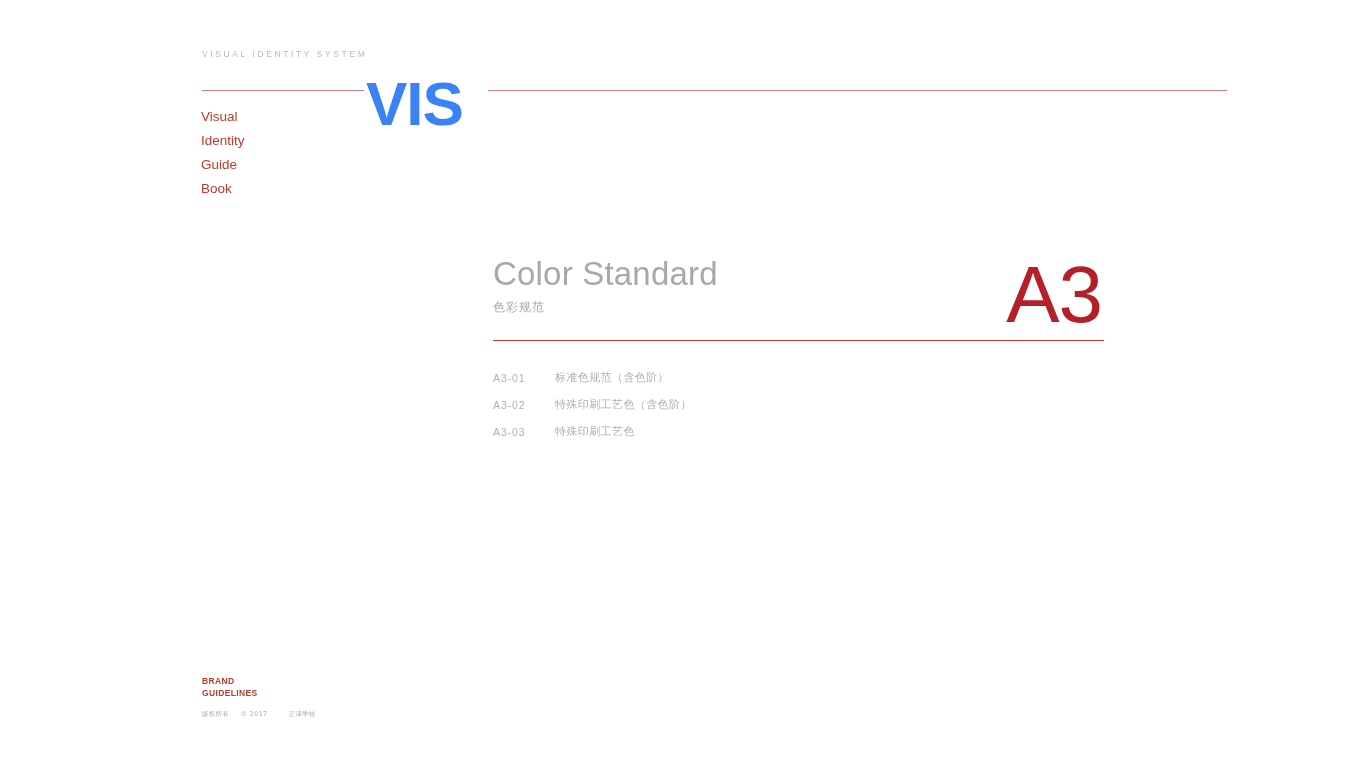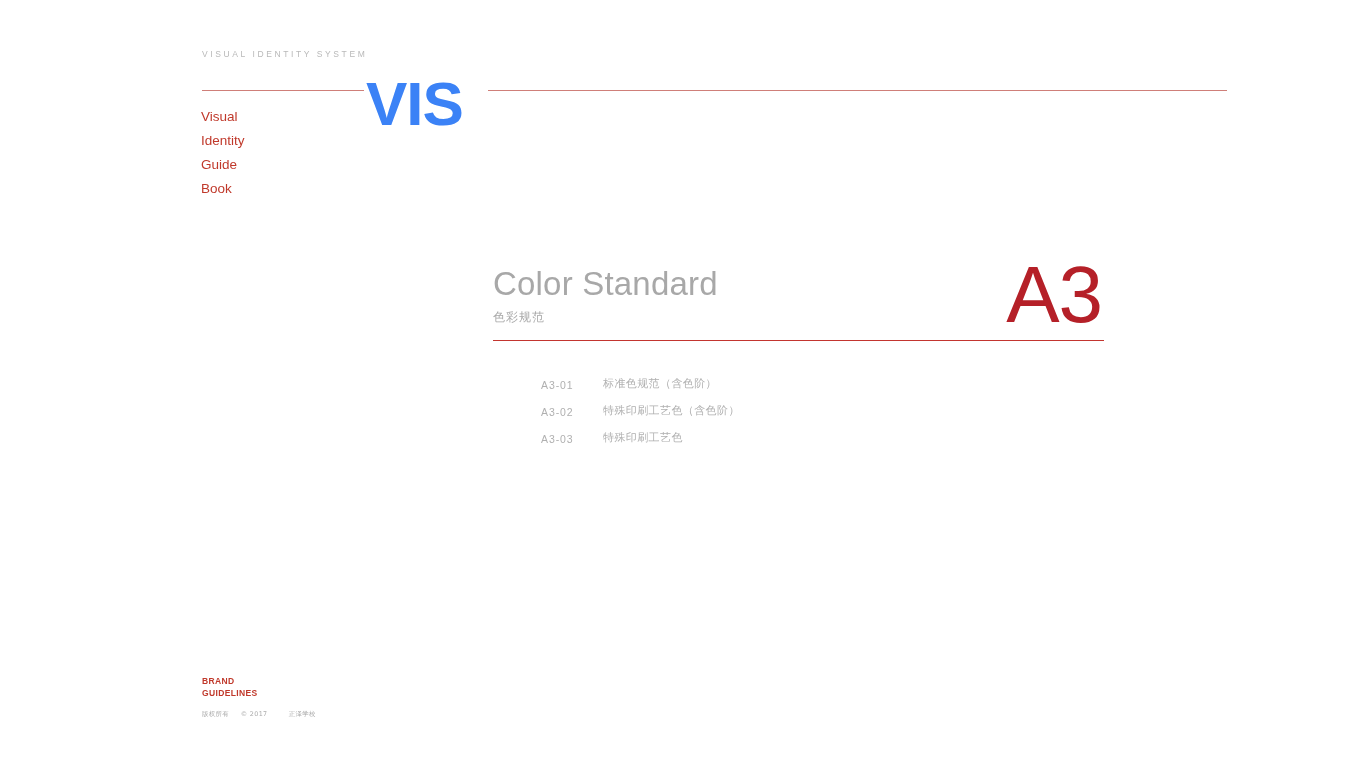--- a/index.html
+++ b/index.html
@@ -82,21 +82,21 @@
     top: 105px;
     font-size: 13.5px;
     line-height: 24px;
     color: #c0392b;
   }
 
   
   .title-block {
     position: absolute;
     left: 493px;
-    top: 264px;
+    top: 254px;
   }
   .title-en {
     font-size: 33px;
     font-weight: 400;
     color: #a8a8a8;
     line-height: 40px;
     letter-spacing: 0.2px;
   }
   .title-cn {
     font-size: 12px;
@@ -128,23 +128,22 @@
 
   
   .contents {
     position: absolute;
     left: 493px;
     top: 364px;
     width: 560px;
   }
   .c-row {
     display: flex;
-    align-items: flex-end;
+    align-items: center;
     height: 27px;
-    margin-left: 48px;
   }
   .c-code {
     width: 62px;
     flex: none;
     font-size: 10.5px;
     letter-spacing: 0.9px;
     color: #b0b0b0;
     white-space: nowrap;
   }
   .c-label {

